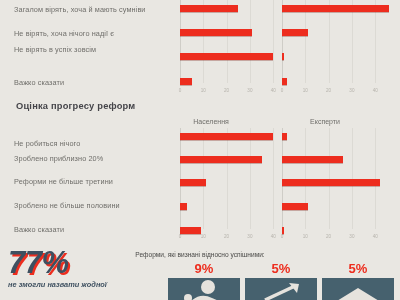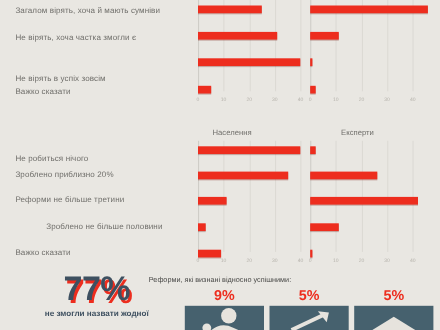--- a/index.html
+++ b/index.html
@@ -32,21 +32,21 @@
   .colhead{
     position:absolute;font-size:7px;color:#6f6e6a;
     transform:translateX(-50%);white-space:nowrap;line-height:1;
   }
   .sectiontitle{
     position:absolute;font-size:9.3px;font-weight:bold;color:#45454a;
     letter-spacing:.2px;line-height:1;
   }
 
   
-  .bigstat{position:absolute;text-align:center;width:160px;left:8px;top:248px;}
+  .bigstat{position:absolute;width:160px;left:8px;top:248px;font-style:italic;}
   .bigstat .num{
     font-size:31px;font-weight:bold;color:#3e5060;line-height:.95;
     letter-spacing:-.5px;text-shadow:2px 2px 0 #ed2d1e;
   }
   .bigstat .cap{
     font-size:7.4px;font-weight:bold;color:#3e5060;line-height:1.25;
     margin-top:3px;
   }
 
   
@@ -68,22 +68,22 @@
   }
   .ico{position:absolute;left:0;top:0;width:100%;height:100%;}
 </style>
 </head>
 <body>
 
 <div class="infographic">
 
   <div class="panel" style="left:14px;top:4px;width:150px;height:88px;">
     <div class="rowlabel" style="position:absolute;top:2px;">Загалом вірять, хоча й мають сумніви</div>
-    <div class="rowlabel" style="position:absolute;top:26px;">Не вірять, хоча частка змогли є</div>
-    <div class="rowlabel" style="position:absolute;top:64px;">Не вірять в успіх зовсім</div>
+    <div class="rowlabel" style="position:absolute;top:26px;">Не вірять, хоча нічого надії є</div>
+    <div class="rowlabel" style="position:absolute;top:42px;">Не вірять в успіх зовсім</div>
     <div class="rowlabel" style="position:absolute;top:75px;">Важко сказати</div>
   </div>
 
   <div class="panel" id="top-pop" style="left:180px;top:0px;width:62px;height:94px;">
     <div class="grid">
         <div class="gl zero" style="left: 0px;"></div>
         <div class="tick" style="left: 0px;">0</div>
         <div class="gl" style="left: 23.3px;"></div>
         <div class="tick" style="left: 23.3px;">10</div>
         <div class="gl" style="left: 46.6px;"></div>
@@ -111,29 +111,30 @@
         <div class="tick" style="left: 69.9px;">30</div>
         <div class="gl" style="left: 93.2px;"></div>
         <div class="tick" style="left: 93.2px;">40</div>
       </div>
   <div class="bar" style="left: 0px; top: 5px; width: 107.18px;"></div>
       <div class="bar" style="left: 0px; top: 29px; width: 25.63px;"></div>
       <div class="bar" style="left: 0px; top: 53px; width: 1.6px;"></div>
       <div class="bar" style="left: 0px; top: 78px; width: 4.66px;"></div>
     </div>
 
+  <div class="sectiontitle" style="left:16px;top:102px;">Оцінка прогресу реформ</div>
 
   <div class="colhead" style="left:211px;top:118px;">Населення</div>
   <div class="colhead" style="left:325px;top:118px;">Експерти</div>
 
   <div class="panel" style="left:14px;top:128px;width:160px;height:110px;">
     <div class="rowlabel" style="position:absolute;top:12px;">Не робиться нічого</div>
     <div class="rowlabel" style="position:absolute;top:27px;">Зроблено приблизно 20%</div>
     <div class="rowlabel" style="position:absolute;top:50px;">Реформи не більше третини</div>
-    <div class="rowlabel" style="position:absolute;top:74px;margin-left:28px;">Зроблено не більше половини</div>
+    <div class="rowlabel" style="position:absolute;top:74px;">Зроблено не більше половини</div>
     <div class="rowlabel" style="position:absolute;top:98px;">Важко сказати</div>
   </div>
 
   <div class="panel" id="bot-pop" style="left:180px;top:128px;width:62px;height:112px;">
     <div class="grid">
         <div class="gl zero" style="left: 0px;"></div>
         <div class="tick" style="left: 0px;">0</div>
         <div class="gl" style="left: 23.3px;"></div>
         <div class="tick" style="left: 23.3px;">10</div>
         <div class="gl" style="left: 46.6px;"></div>

